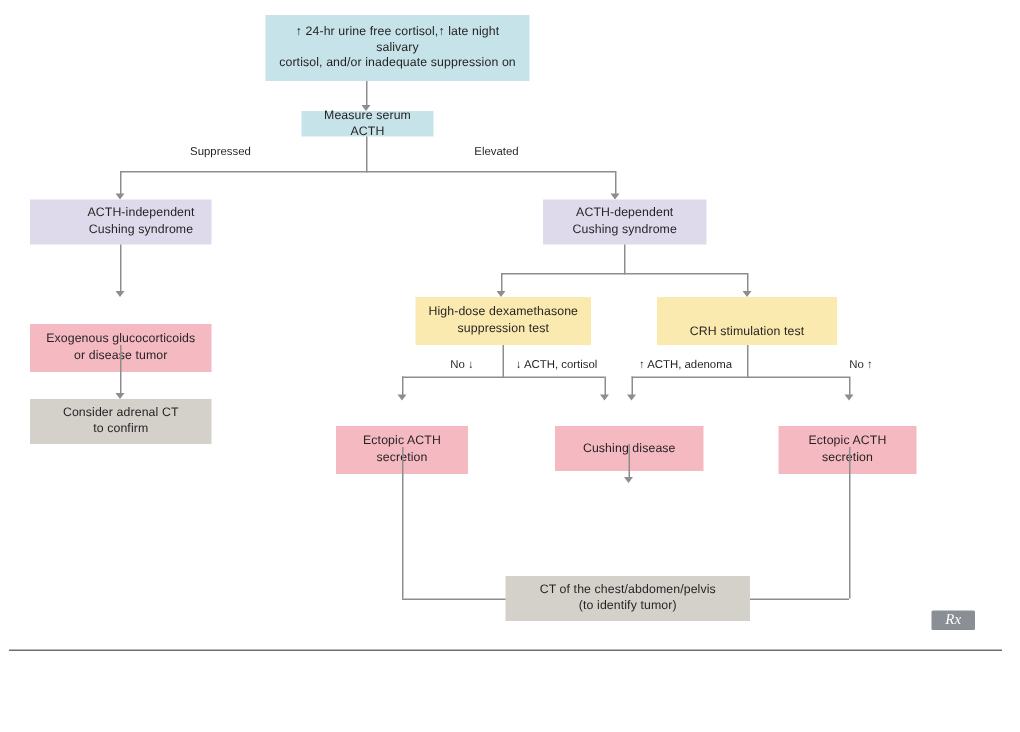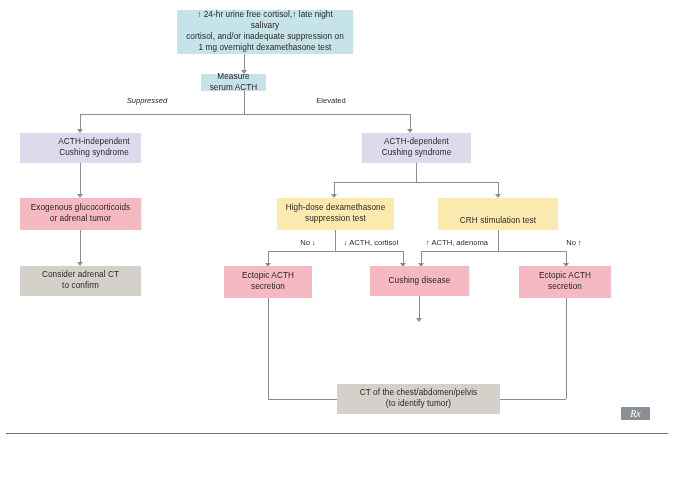--- a/index.html
+++ b/index.html
@@ -33,21 +33,21 @@
     font-size: 8.2px;
     line-height: 1.32;
     letter-spacing: 0.01em;
     padding: 3px 5px;
     color: #231f20;
   }
   .node span { display: block; }
 
   .c-blue   { background: #c5e3e8; }
   .c-purple { background: #dedaeb; }
-  .c-pink   { background: #f5b9c2; }
+  .c-pink   { background: #f5b9c2; margin-top: 18px; }
   .c-yellow { background: #faeab0; }
   .c-gray   { background: #d4d1cb; }
 
   
   .ln-v {
     position: absolute;
     width: 1px;
     background: #8d8d8d;
   }
   .ln-h {
@@ -100,35 +100,34 @@
 </style>
 </head>
 <body>
 
 <div id="canvas">
 
   <div class="node c-blue" id="n-screening" style="left:177px; top:10px; width:176px; height:44px;">
     <div>
       <span>↑ 24-hr urine free cortisol,↑ late night salivary</span>
       <span>cortisol, and/or inadequate suppression on</span>
-      <span>1 mg overnight dexamethasone test</span>
     </div>
   </div>
 
   <div class="ln-v" style="left:244px; top:54px; height:17px;"></div>
   <div class="arrowhead" style="left:241px; top:70px;"></div>
 
-  <div class="node c-blue" id="n-measure" style="left:201px; top:74px; width:65px; height:17px;">
+  <div class="node c-blue" id="n-measure" style="left:201px; top:74px; width:88px; height:17px;">
     <span>Measure serum ACTH</span>
   </div>
 
   <div class="ln-v" style="left:244px; top:91px; height:24px;"></div>
   <div class="ln-h" style="left:80px; top:114px; width:330px;"></div>
 
-  <div class="edge-label" style="left:112px; top:96px; width:70px;font-style:italic;">Suppressed</div>
+  <div class="edge-label" style="left:112px; top:96px; width:70px;">Suppressed</div>
   <div class="edge-label" style="left:296px; top:96px; width:70px;">Elevated</div>
 
   <div class="ln-v" style="left:80px; top:114px; height:17px;"></div>
   <div class="arrowhead" style="left:77px; top:129px;"></div>
 
   <div class="ln-v" style="left:410px; top:114px; height:17px;"></div>
   <div class="arrowhead" style="left:407px; top:129px;"></div>
 
   <div class="node c-purple" id="n-acth-independent" style="left:20px; top:133px; width:121px; height:30px;padding-left:32px;">
     <div>
@@ -150,21 +149,21 @@
   <div class="ln-v" style="left:416px; top:163px; height:20px;"></div>
   <div class="ln-h" style="left:334px; top:182px; width:164px;"></div>
   <div class="ln-v" style="left:334px; top:182px; height:14px;"></div>
   <div class="arrowhead" style="left:331px; top:194px;"></div>
   <div class="ln-v" style="left:498px; top:182px; height:14px;"></div>
   <div class="arrowhead" style="left:495px; top:194px;"></div>
 
   <div class="node c-pink" id="n-exogenous" style="left:20px; top:198px; width:121px; height:32px;">
     <div>
       <span>Exogenous glucocorticoids</span>
-      <span>or adrenal tumor</span>
+      <span>or disease tumor</span>
     </div>
   </div>
 
   <div class="node c-yellow" id="n-hdds" style="left:277px; top:198px; width:117px; height:32px;">
     <div>
       <span>High-dose dexamethasone</span>
       <span>suppression test</span>
     </div>
   </div>
 

